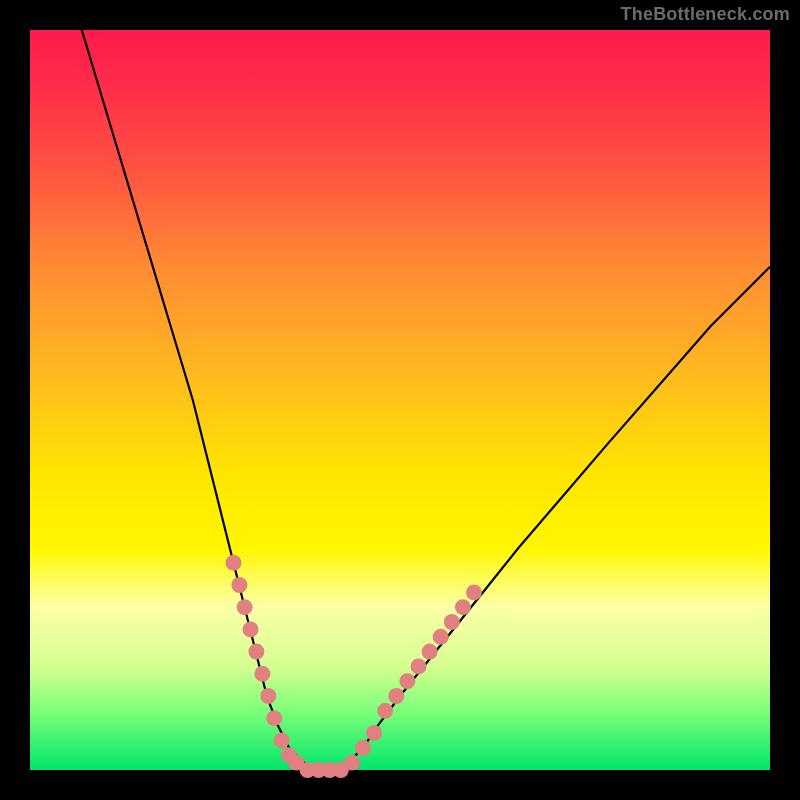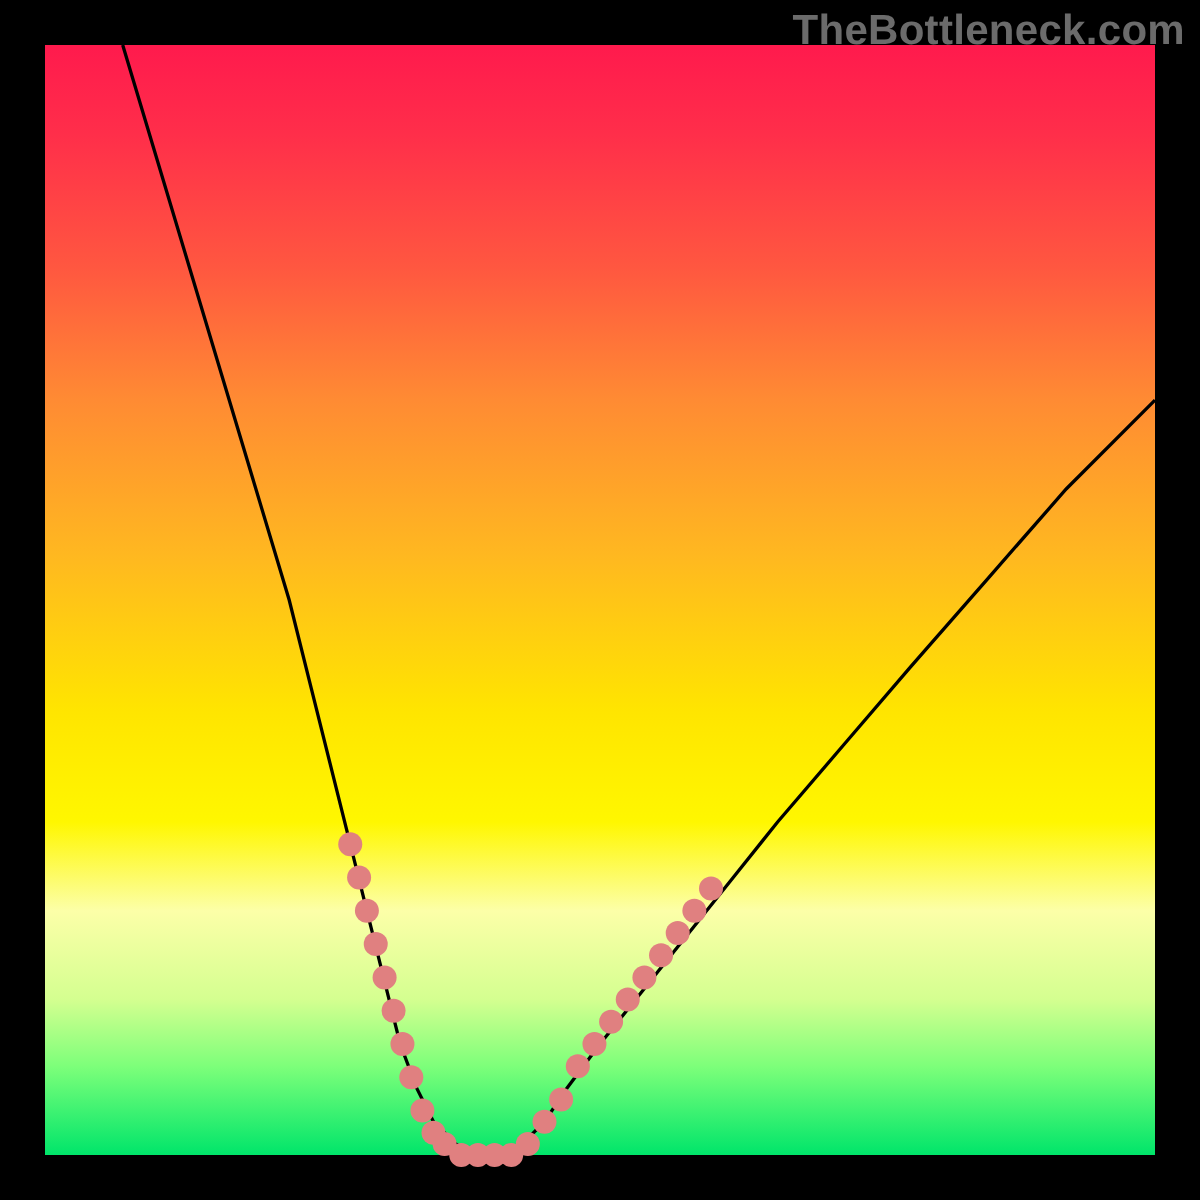--- a/index.html
+++ b/index.html
@@ -27,21 +27,21 @@
       #fcffa8 78%,
       #d4ff90 86%,
       #7dff7a 92%,
       #00e56a 100%);
   }
   .watermark {
     position: absolute;
     top: 4px;
     right: 10px;
     font-family: Arial, Helvetica, sans-serif;
-    font-size: 28px;
+    font-size: 18px;
     font-weight: 600;
     color: #6b6b6b;
     letter-spacing: 0.2px;
     user-select: none;
   }
   svg.curve {
     position: absolute;
     left: 0;
     top: 0;
     width: 740px;

